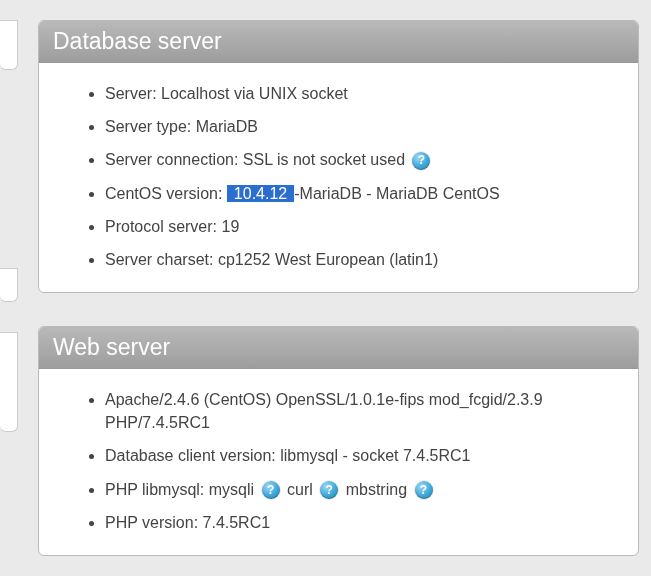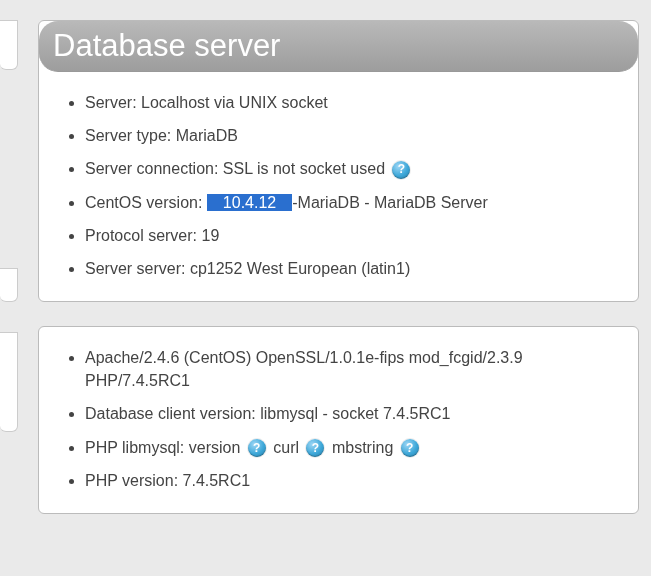--- a/index.html
+++ b/index.html
@@ -34,40 +34,40 @@
       border-radius: 6px;
       overflow: hidden;
       background: #fff;
     }
     .panel.db { top: 20px; }
     .panel.web { top: 326px; }
 
     .panel-header {
       background: linear-gradient(#b9b9b9, #9d9d9d);
       color: #fff;
-      font-size: 31px;
+      font-size: 23px;
       font-weight: 400;
       padding: 7px 14px;
       border-bottom: 1px solid #999;
-      border-radius: 19px;
     }
     .panel-body {
       padding: 14px 18px 16px 18px;
     }
     ul { list-style: disc; padding-left: 28px; }
     li {
       padding: 5px 0;
       color: #444;
       font-size: 16px;
       line-height: 1.45;
+      margin-left: 20px;
     }
     .highlight {
       background: #2a6fcf;
       color: #fff;
-      padding: 0 16px;
+      padding: 0 7px;
     }
     .help-icon {
       display: inline-flex;
       align-items: center;
       justify-content: center;
       width: 18px;
       height: 18px;
       border-radius: 50%;
       background: radial-gradient(circle at 35% 30%, #9cd6f5, #3da7d8 55%, #2a7ea8);
       color: #fff;
@@ -98,47 +98,48 @@
         <span>Server type:</span>
         <span>MariaDB</span>
       </li>
       <li>
         <span>Server connection:</span>
         <span>SSL is not socket used</span>
         <span class="help-icon">?</span>
       </li>
       <li>
         <span>CentOS version:</span>
-        <span> </span><span class="highlight">10.4.12</span><span>-MariaDB - MariaDB Server</span>
+        <span> </span><span class="highlight">10.4.12</span><span>-MariaDB - MariaDB CentOS</span>
       </li>
       <li>
         <span>Protocol server:</span>
         <span>19</span>
       </li>
       <li>
-        <span>Server server:</span>
+        <span>Server charset:</span>
         <span>cp1252 West European (latin1)</span>
       </li>
     </ul>
   </div>
 </div>
 
 <div class="panel web">
+  <div class="panel-header">Web server</div>
   <div class="panel-body">
     <ul>
       <li>
         <span>Apache/2.4.6 (CentOS) OpenSSL/1.0.1e-fips mod_fcgid/2.3.9 PHP/7.4.5RC1</span>
       </li>
       <li>
         <span>Database client version:</span>
         <span>libmysql - socket 7.4.5RC1</span>
       </li>
       <li>
         <span>PHP libmysql:</span>
-        <span>version</span>
+        <span>mysqli</span>
         <span class="help-icon">?</span>
         <span>curl</span>
         <span class="help-icon">?</span>
         <span>mbstring</span>
         <span class="help-icon">?</span>
       </li>
       <li>
         <span>PHP version:</span>
         <span>7.4.5RC1</span>
       </li>

